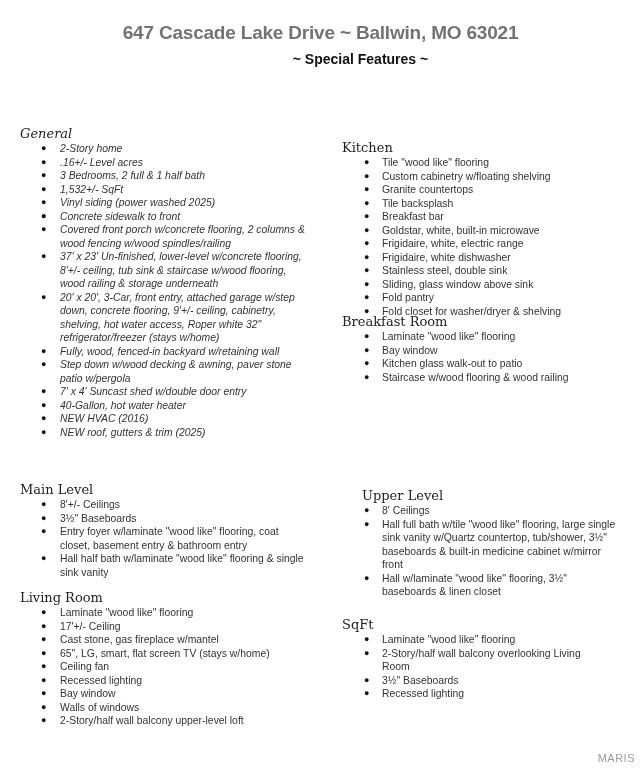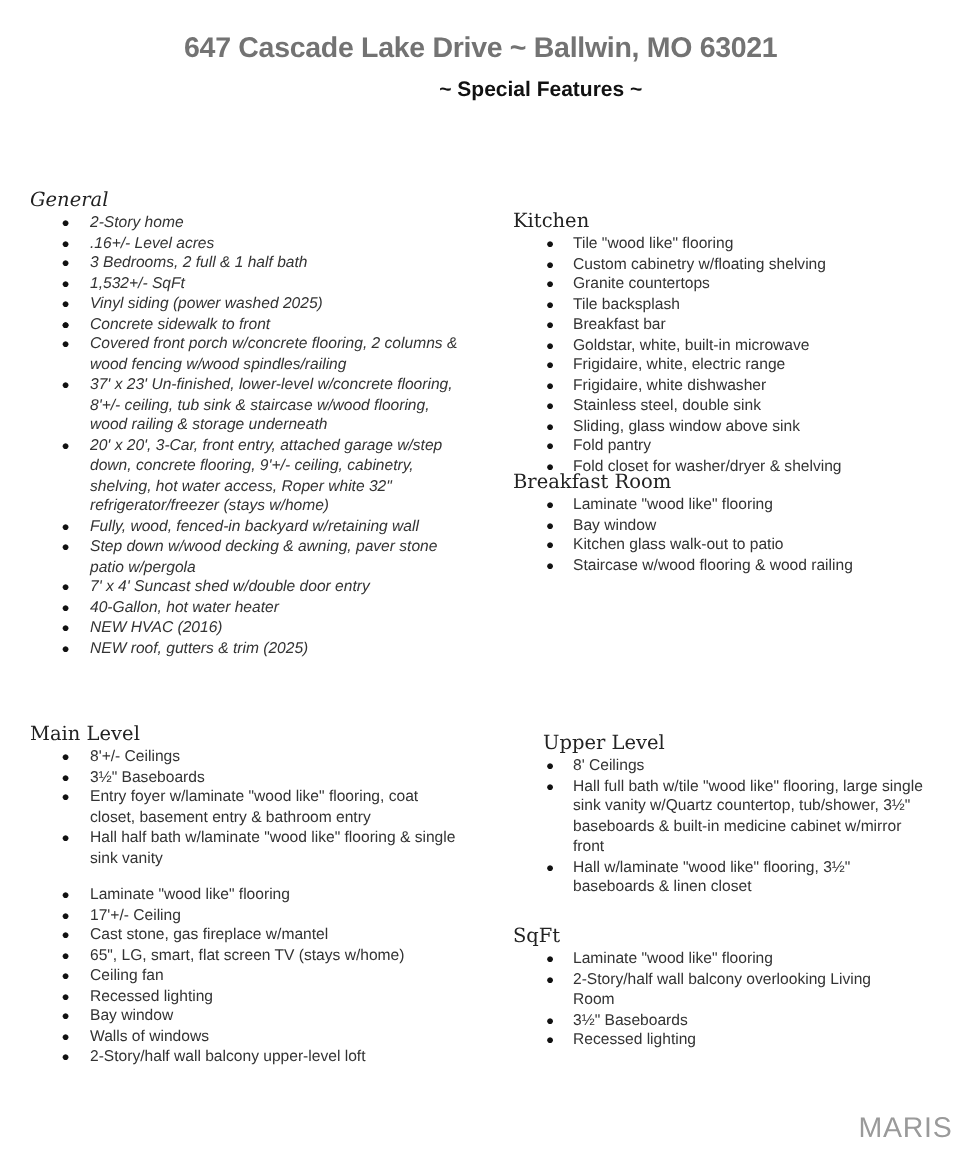--- a/index.html
+++ b/index.html
@@ -21,21 +21,21 @@
   #sec-general { top: 126px; font-style: italic; }
   #sec-main { top: 482px; }
   #sec-living { top: 590px; }
   #sec-kitchen { top: 140px; }
   #sec-breakfast { top: 314px; }
   #sec-upper { top: 468px; left: 362px; margin-top: 20px; }
   #sec-upper li { padding-left: 20px; }
   #sec-upper li .bullet { left: 2px; }
   #sec-loft { top: 617px; }
   .watermark { position: absolute; right: 6px; bottom: 4px; font-family: "Liberation Sans", sans-serif;
-    font-size: 19px; color: #9a9a9a; letter-spacing: 0.5px; }
+    font-size: 11px; color: #9a9a9a; letter-spacing: 0.5px; }
 </style>
 </head>
 <body>
 
 <div class="title">647 Cascade Lake Drive  ~  Ballwin, MO 63021</div>
 <div class="subtitle">~ Special Features ~</div>
 
 <div class="section col-left" id="sec-general">
   <h2>General</h2>
   <ul>
@@ -62,20 +62,21 @@
   <h2>Main Level</h2>
   <ul>
       <li><span class="bullet">●</span><span>8'+/- Ceilings</span></li>
       <li><span class="bullet">●</span><span>3½" Baseboards</span></li>
       <li><span class="bullet">●</span><span>Entry foyer w/laminate "wood like" flooring, coat closet, basement entry &amp; bathroom entry</span></li>
       <li><span class="bullet">●</span><span>Hall half bath w/laminate "wood like" flooring &amp; single sink vanity</span></li>
     </ul>
 </div>
 
 <div class="section col-left" id="sec-living">
+  <h2>Living Room</h2>
   <ul>
       <li><span class="bullet">●</span><span>Laminate "wood like" flooring</span></li>
       <li><span class="bullet">●</span><span>17'+/- Ceiling</span></li>
       <li><span class="bullet">●</span><span>Cast stone, gas fireplace w/mantel</span></li>
       <li><span class="bullet">●</span><span>65", LG, smart, flat screen TV (stays w/home)</span></li>
       <li><span class="bullet">●</span><span>Ceiling fan</span></li>
       <li><span class="bullet">●</span><span>Recessed lighting</span></li>
       <li><span class="bullet">●</span><span>Bay window</span></li>
       <li><span class="bullet">●</span><span>Walls of windows</span></li>
       <li><span class="bullet">●</span><span>2-Story/half wall balcony upper-level loft</span></li>

